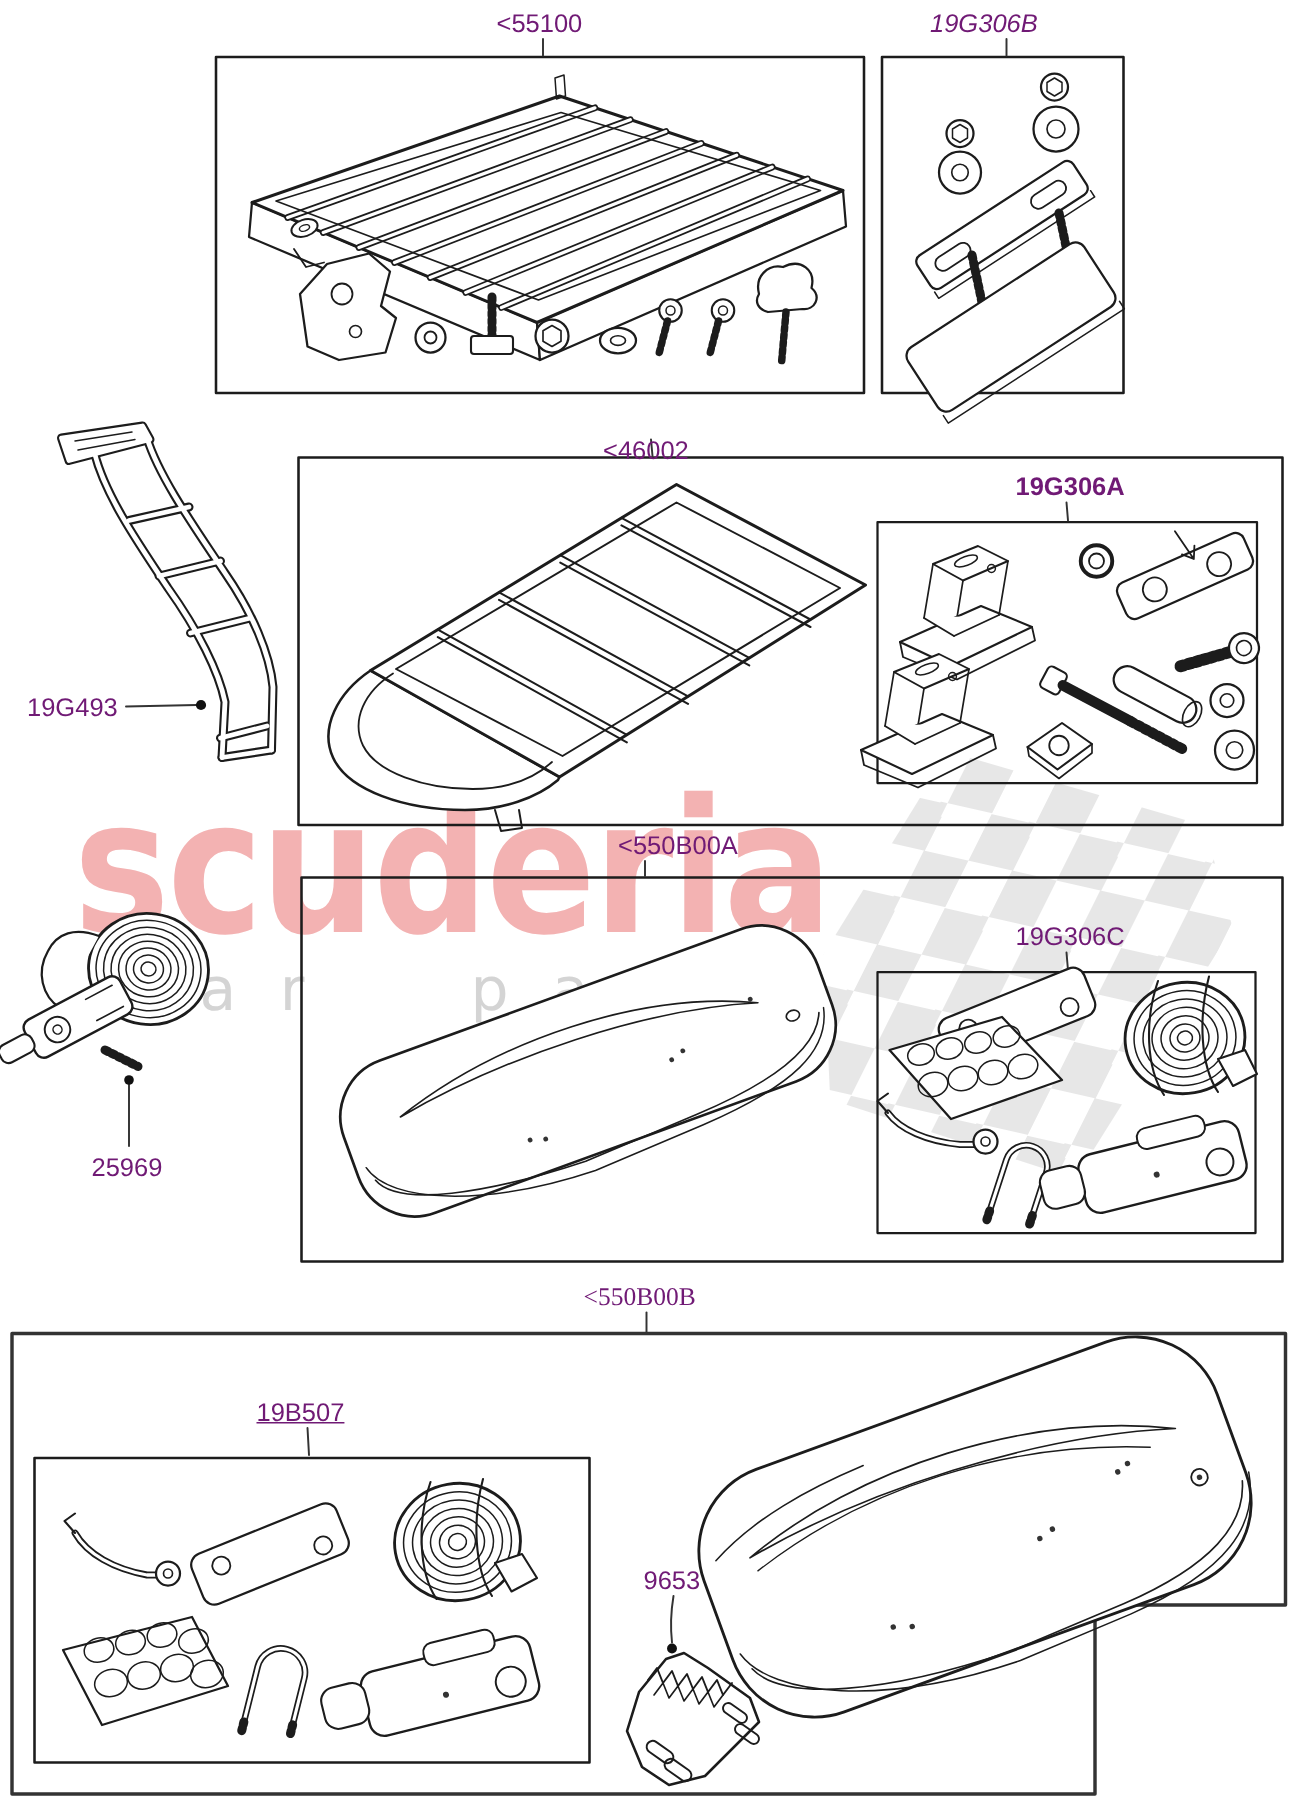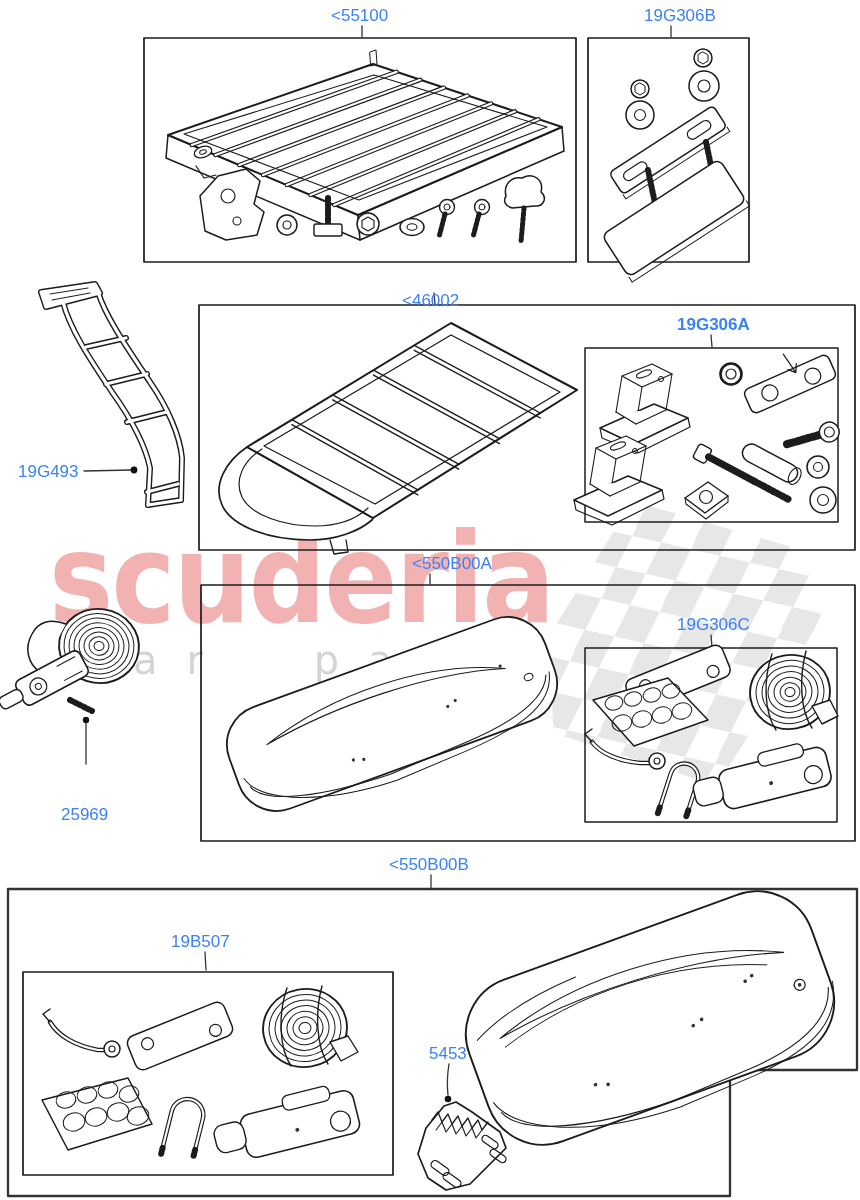--- a/index.html
+++ b/index.html
@@ -1,18 +1,18 @@
 <!DOCTYPE html>
 <html><head>
 <meta charset="utf-8">
 <style>
   html,body{margin:0;padding:0;}
   body{width:860px;height:1200px;position:relative;background:#ffffff;overflow:hidden;
        font-family:"Liberation Sans", sans-serif;}
-  .plabel{position:absolute;font:17px/1.18 "Liberation Sans", sans-serif;color:#3b82f6;
+  .plabel{position:absolute;font:17px/1.18 "Liberation Sans", sans-serif;color:#701a75;
           z-index:3;white-space:nowrap;cursor:pointer;text-align:right;}
   .wm-brand{position:absolute;left:49px;top:517px;font-weight:bold;font-size:124px;line-height:1;
             font-family:"DejaVu Sans", sans-serif;color:#f3b2b2;letter-spacing:-2px;
             transform:scaleX(.87);transform-origin:left top;z-index:0;}
   .wm-sub{position:absolute;left:82px;top:640px;font-size:40px;line-height:1;
           font-family:"DejaVu Sans", sans-serif;color:#d4d4d4;letter-spacing:29px;
           word-spacing:40px;z-index:0;}
   .wm-flag{position:absolute;left:548px;top:522px;width:258px;height:244px;z-index:0;
            background:repeating-conic-gradient(#e7e7e7 0% 25%, rgba(0,0,0,0) 25% 50%);
            background-size:64px 64px;
@@ -392,22 +392,22 @@
     <g transform="rotate(35 440 1168)">
         <rect x="430" y="1164" width="20" height="8" rx="4" stroke-width="1.3"></rect>
       </g>
     <g transform="rotate(35 452 1180)">
         <rect x="442" y="1176" width="20" height="8" rx="4" stroke-width="1.3"></rect>
       </g>
   </g>
 </svg>
 
 <div class="plabel" style="left:331px;top:6px;">&lt;55100</div>
-<div class="plabel" style="left:644px;top:6px;">19G306B</div>
+<div class="plabel" style="left:620px;top:6px;font-style:italic;">19G306B</div>
 <div class="plabel" style="left:402px;top:291px;">&lt;46002</div>
 <div class="plabel" style="left:677px;top:315px;font-weight:bold;">19G306A</div>
 <div class="plabel" style="left:18px;top:462px;">19G493</div>
 <div class="plabel" style="left:412px;top:554px;">&lt;550B00A</div>
 <div class="plabel" style="left:677px;top:615px;">19G306C</div>
-<div class="plabel" style="left:61px;top:769px;margin-top:36px;">25969</div>
-<div class="plabel" style="left:389px;top:855px;">&lt;550B00B</div>
-<div class="plabel" style="left:171px;top:932px;">19B507</div>
-<div class="plabel" style="left:429px;top:1044px;">5453</div>
+<div class="plabel" style="left:61px;top:769px;">25969</div>
+<div class="plabel" style="left:389px;top:855px;font-family:Liberation Serif, serif;">&lt;550B00B</div>
+<div class="plabel" style="left:171px;top:932px;text-decoration:underline;">19B507</div>
+<div class="plabel" style="left:429px;top:1044px;">9653</div>
 
 </body></html>

